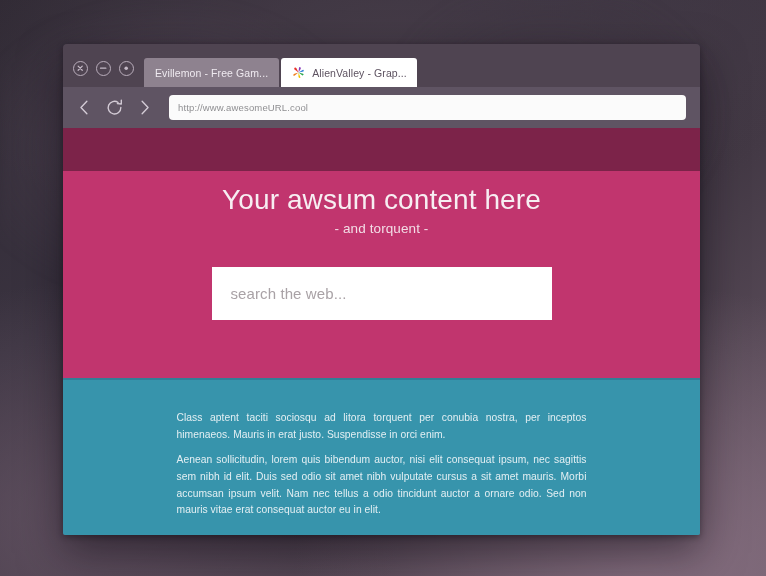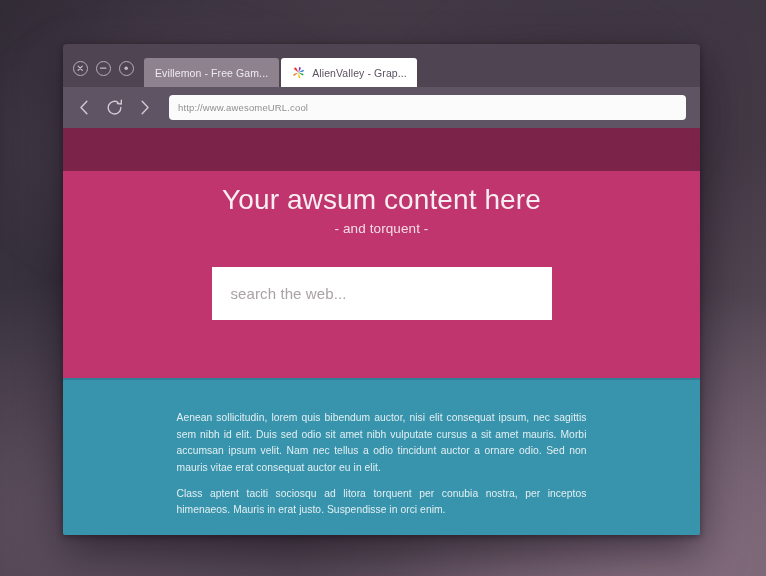--- a/index.html
+++ b/index.html
@@ -293,19 +293,19 @@
 
       <div class="search-row">
         <div class="search-field">
           <span class="search-placeholder">search the web...</span>
         </div>
       </div>
     </div>
 
     <div class="teal-section">
       <div class="teal-inner">
+        <p class="body-para">Class aptent taciti sociosqu ad litora torquent per conubia nostra, per inceptos himenaeos. Mauris in erat justo. Suspendisse in orci enim.</p>
         <p class="body-para">Aenean sollicitudin, lorem quis bibendum auctor, nisi elit consequat ipsum, nec sagittis sem nibh id elit. Duis sed odio sit amet nibh vulputate cursus a sit amet mauris. Morbi accumsan ipsum velit. Nam nec tellus a odio tincidunt auctor a ornare odio. Sed non  mauris vitae erat consequat auctor eu in elit.</p>
-        <p class="body-para">Class aptent taciti sociosqu ad litora torquent per conubia nostra, per inceptos himenaeos. Mauris in erat justo. Suspendisse in orci enim.</p>
       </div>
     </div>
 
   </div>
 </div>
 
 </body></html>

